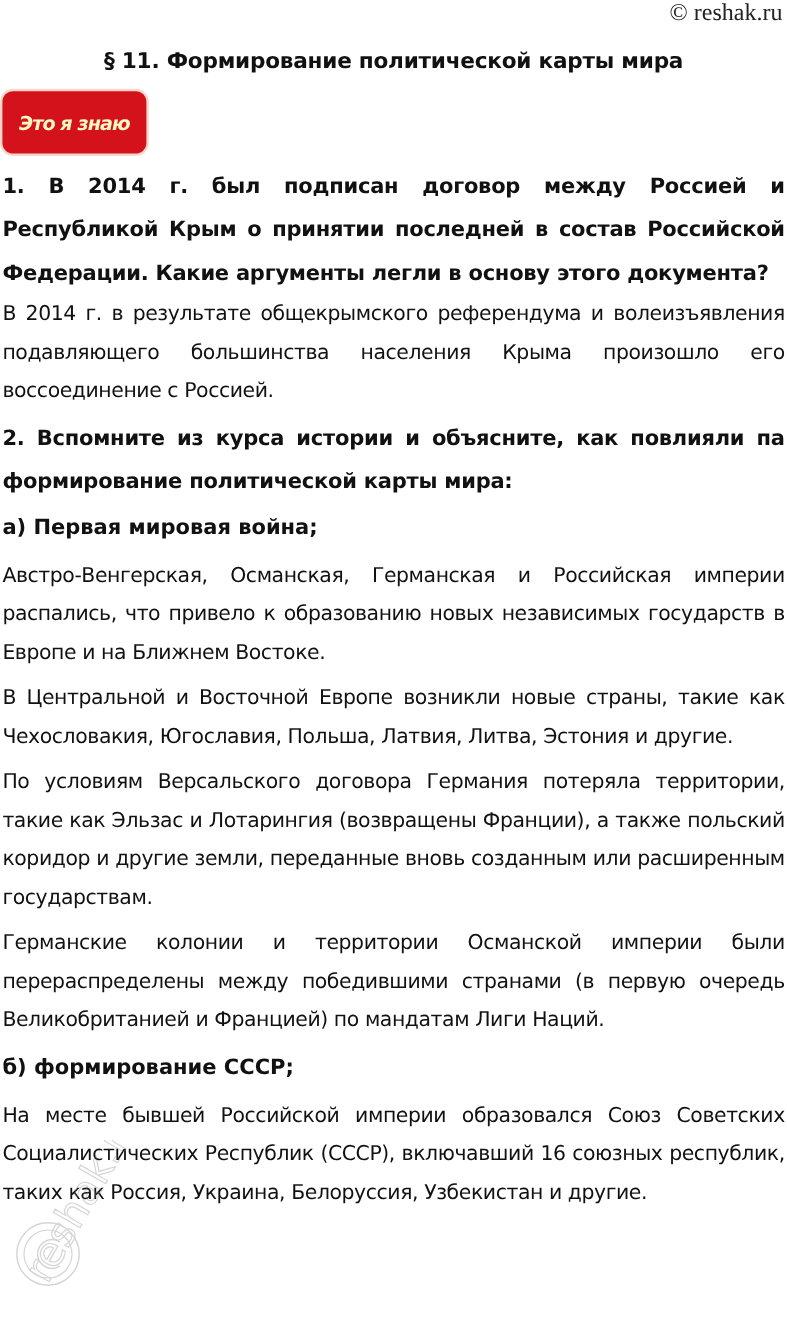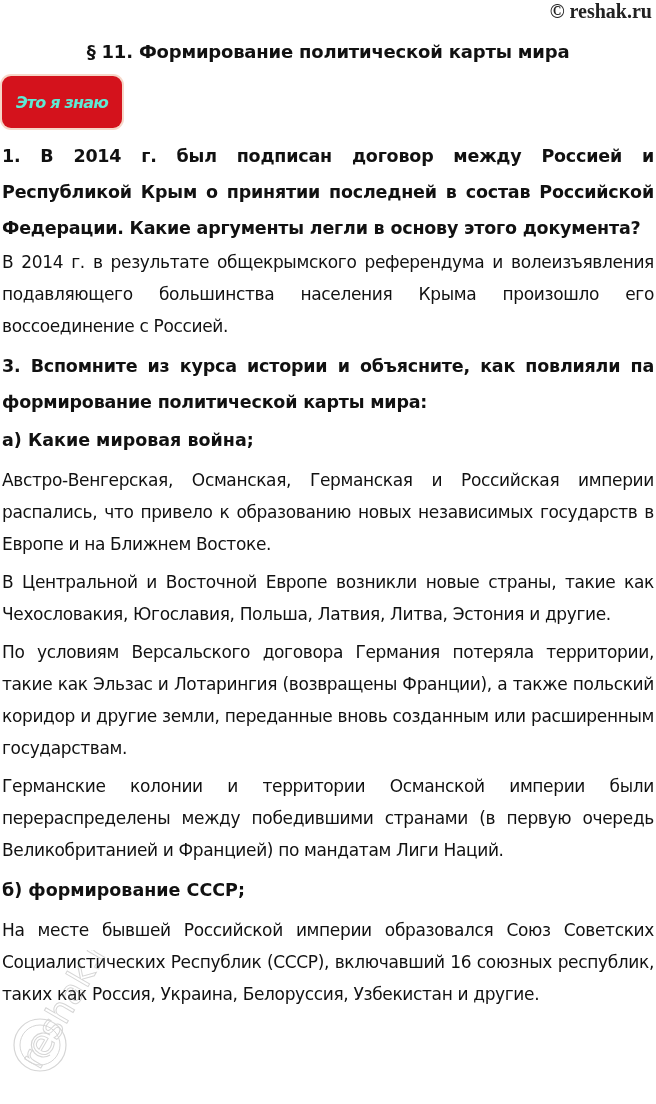--- a/index.html
+++ b/index.html
@@ -32,21 +32,20 @@
       letter-spacing: -0.2px;
     }
     .header-copyright {
       position: absolute;
       top: 0px;
       right: 4px;
       font-family: "Liberation Serif", serif;
       font-size: 20px;
       line-height: 22px;
       color: #222;
-      font-weight: bold;
     }
     .section-title {
       position: absolute;
       top: 40px;
       left: 0;
       width: 656px;
       text-align: center;
       font-weight: bold;
       font-size: 18px;
       line-height: 24px;
@@ -59,21 +58,21 @@
       width: 120px;
       height: 52px;
       background: #d4121c;
       border-radius: 9px;
       box-shadow: 0 0 0 2px #f6d7c9;
       display: flex;
       align-items: center;
       justify-content: center;
     }
     .badge span {
-      color: #5eead4;
+      color: #fef9c3;
       font-weight: bold;
       font-style: italic;
       font-size: 16px;
       letter-spacing: -0.8px;
     }
     .content {
       position: absolute;
       top: 138px;
       left: 2px;
       width: 652px;
@@ -122,23 +121,23 @@
 
   <div class="badge">
     <span>Это я знаю</span>
   </div>
 
   <div class="content">
 
     <p class="q">1. В 2014 г. был подписан договор между Россией и Республикой Крым о принятии последней в состав Российской Федерации. Какие аргументы легли в основу этого документа?</p>
     <p class="p">В 2014 г. в результате общекрымского референдума и волеизъявления подавляющего большинства населения Крыма произошло его воссоединение с Россией.</p>
 
-    <p class="q">3. Вспомните из курса истории и объясните, как повлияли па формирование политической карты мира:</p>
+    <p class="q">2. Вспомните из курса истории и объясните, как повлияли па формирование политической карты мира:</p>
 
-    <p class="sub">а) Какие мировая война;</p>
+    <p class="sub">а) Первая мировая война;</p>
     <p class="p">Австро-Венгерская, Османская, Германская и Российская империи распались, что привело к образованию новых независимых государств в Европе и на Ближнем Востоке.</p>
     <p class="p">В Центральной и Восточной Европе возникли новые страны, такие как Чехословакия, Югославия, Польша, Латвия, Литва, Эстония и другие.</p>
     <p class="p">По условиям Версальского договора Германия потеряла территории, такие как Эльзас и Лотарингия (возвращены Франции), а также польский коридор и другие земли, переданные вновь созданным или расширенным государствам.</p>
     <p class="p">Германские колонии и территории Османской империи были перераспределены между победившими странами (в первую очередь Великобританией и Францией) по мандатам Лиги Наций.</p>
 
     <p class="sub">б) формирование СССР;</p>
     <p class="p">На месте бывшей Российской империи образовался Союз Советских Социалистических Республик (СССР), включавший 16 союзных республик, таких как Россия, Украина, Белоруссия, Узбекистан и другие.</p>
   </div>
 
   <svg class="watermark" viewBox="0 0 120 150">

